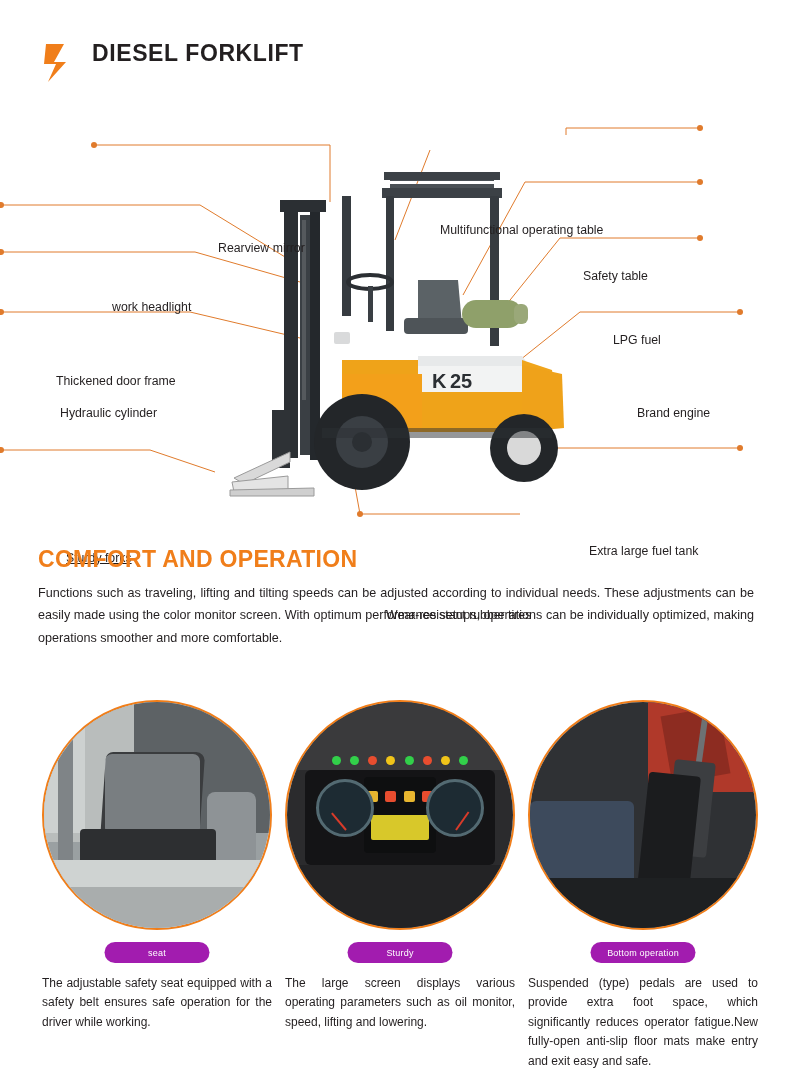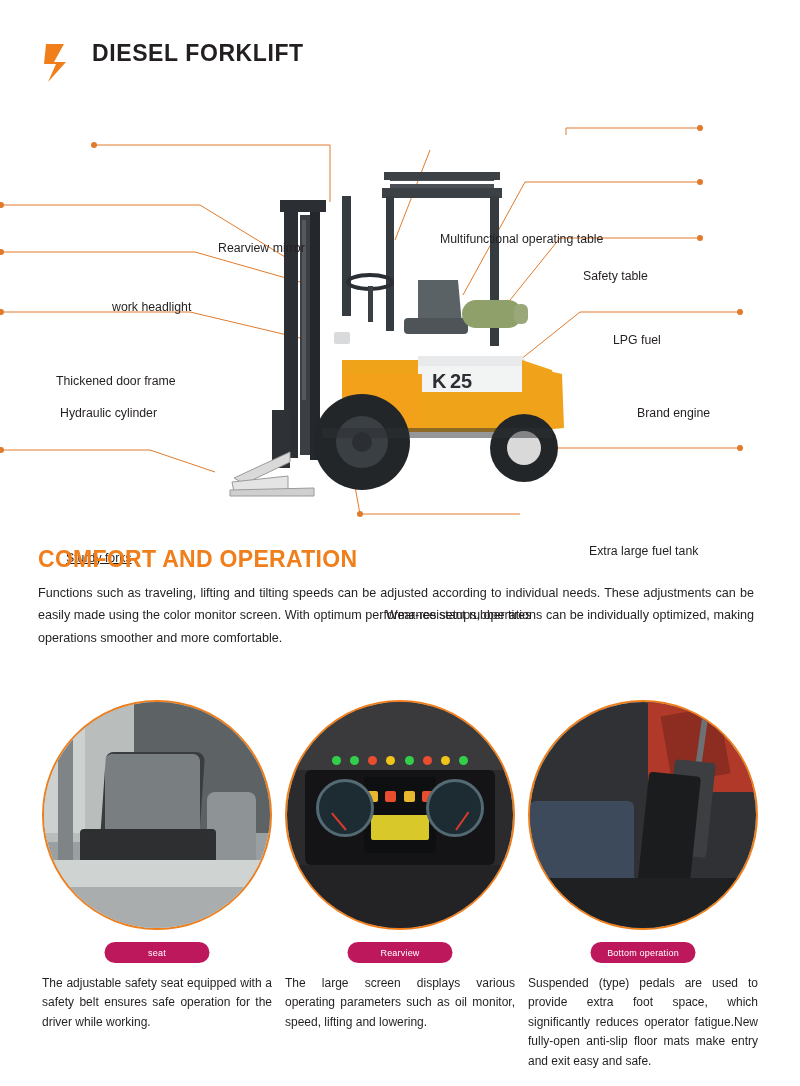--- a/index.html
+++ b/index.html
@@ -69,21 +69,21 @@
     border-radius: 50%;
     overflow: hidden;
     border: 2px solid #f07e1a;
   }
   .photo-inner { position: absolute; inset: 0; }
 
   .badge {
     position: absolute; top: 242px; left: 50%;
     transform: translateX(-50%);
     width: 105px; height: 21px;
-    background: #be185d;
+    background: #a21caf;
     border-radius: 11px;
     color: #ffffff;
     font-size: 9px;
     display: flex; align-items: center; justify-content: center;
     letter-spacing: .2px;
   }
   .card-text {
     position: absolute; top: 274px; left: 0; width: 230px;
     font-size: 12px; line-height: 1.62; color: #231f20;
     text-align: justify;
@@ -240,21 +240,21 @@
         <circle cx="302" cy="288" r="34" fill="#232629"></circle>
         <circle cx="302" cy="288" r="17" fill="#d9d9d9"></circle>
 
         <rect x="100" y="268" width="230" height="10" fill="#2b2f33" opacity=".5"></rect>
 
         <rect x="112" y="172" width="16" height="12" rx="2" fill="#d9dadb"></rect>
       </svg>
     </div>
 
     <div class="callout" style="left:218px; top:132px;">Rearview mirror</div>
-    <div class="callout" style="left:440px; top:114px;margin-top:9px;">Multifunctional operating table</div>
+    <div class="callout" style="left:440px; top:114px;">Multifunctional operating table</div>
     <div class="callout" style="left:583px; top:160px;">Safety table</div>
     <div class="callout" style="left:112px; top:191px;">work headlight</div>
     <div class="callout" style="left:613px; top:224px;">LPG fuel</div>
     <div class="callout" style="left:56px;  top:237px;margin-top:28px;">Thickened door frame</div>
     <div class="callout" style="left:637px; top:297px;">Brand engine</div>
     <div class="callout" style="left:60px;  top:297px;">Hydraulic cylinder</div>
     <div class="callout" style="left:66px;  top:442px;text-decoration:underline;">Sturdy forks</div>
     <div class="callout" style="left:589px; top:435px;">Extra large fuel tank</div>
     <div class="callout" style="left:386px; top:499px;">Wear-resistant rubber tires</div>
   </div>
@@ -314,21 +314,21 @@
             <div class="p2-gauge left">
                 <span class="needle" style="transform:rotate(-40deg)"></span>
               </div>
             <div class="p2-gauge right">
                 <span class="needle" style="transform:rotate(35deg)"></span>
               </div>
             <div class="p2-bottom"></div>
           </div>
         </div>
       </div>
-      <div class="badge">Rearview</div>
+      <div class="badge">Sturdy</div>
       <div class="card-text">The large screen displays various operating parameters such as oil monitor, speed, lifting and lowering.</div>
     </div>
 
     <div class="card c3">
       <div class="photo-wrap">
         <div class="photo-circle">
           <div class="photo-inner">
             <div class="p3-bg"></div>
             <div class="p3-red"></div>
             <div class="p3-red2"></div>

